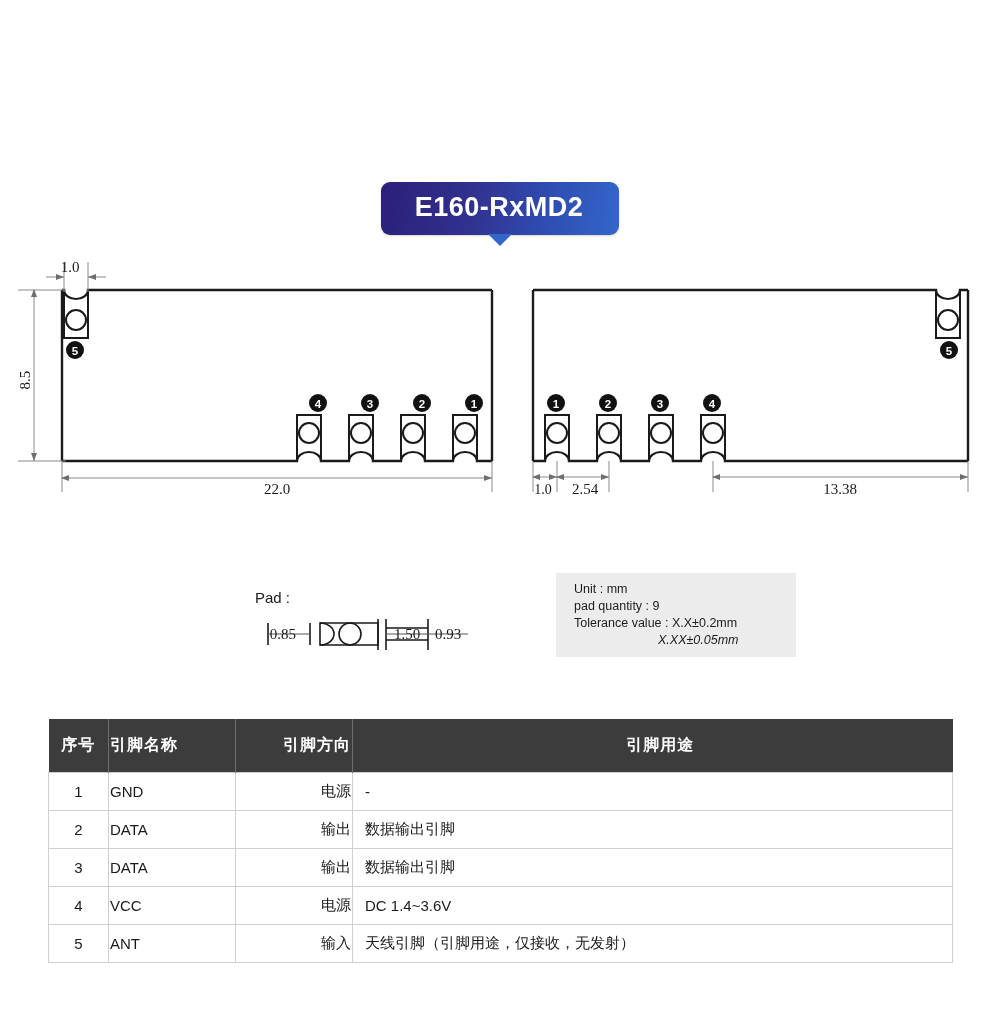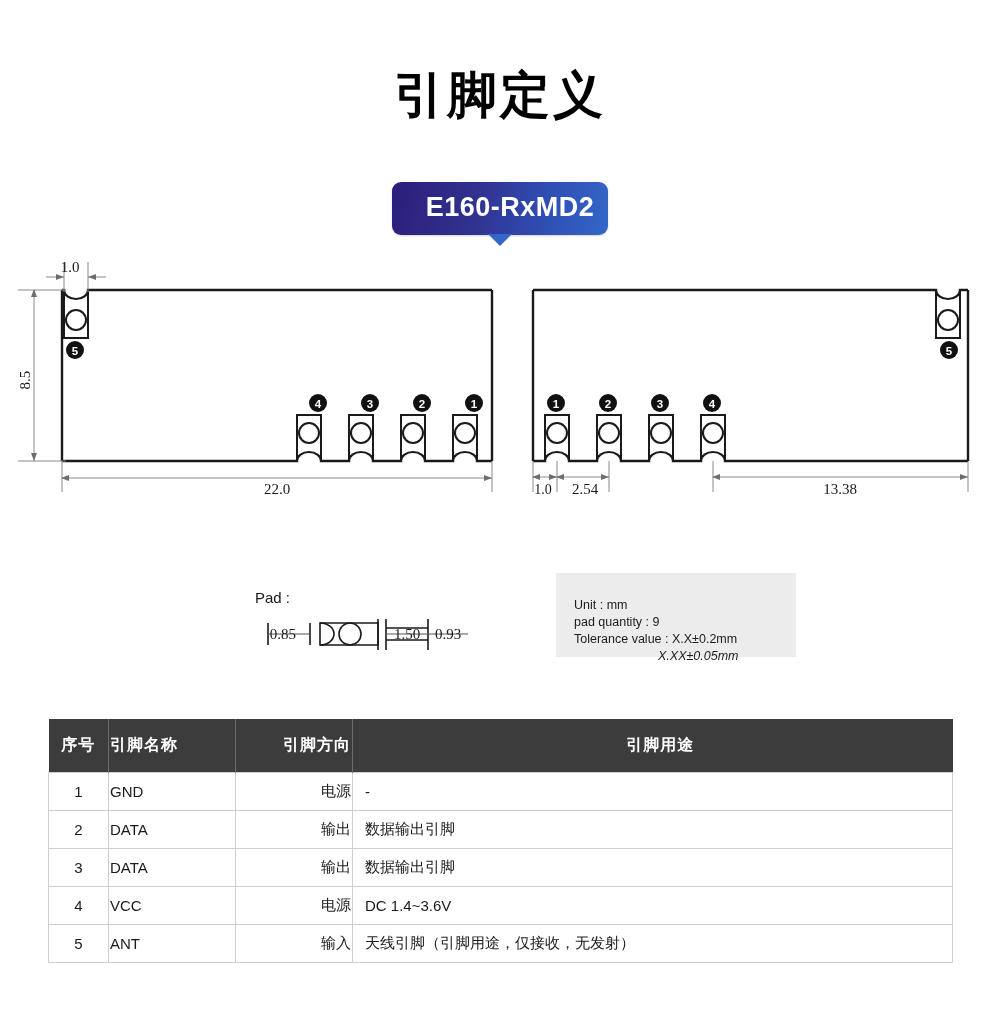--- a/index.html
+++ b/index.html
@@ -24,21 +24,21 @@
     line-height: 1.1;
   }
 
   
   .badge-wrap {
     position: absolute; top: 182px; left: 0; width: 1000px;
     display: flex; justify-content: center;
   }
   .badge {
     position: relative;
-    padding: 10px 14px 12px 34px;
+    padding: 10px 36px 12px 34px;
     border-radius: 9px;
     background: linear-gradient(100deg, #2b1f7a 0%, #31318f 38%, #2f4fb5 72%, #3466c9 100%);
     color: #ffffff;
     font-size: 27px;
     font-weight: 600;
     letter-spacing: 0.5px;
     box-shadow: 0 1px 2px rgba(0,0,0,0.18);
   }
   .badge-tail {
     position: absolute; left: 50%; bottom: -11px;
@@ -51,21 +51,21 @@
 
   
   .drawing { position: absolute; top: 0; left: 0; width: 1000px; height: 700px; }
   .drawing svg { display: block; }
 
   
   .notes {
     position: absolute; left: 556px; top: 573px;
     width: 240px; height: 84px;
     background: #ececec;
-    padding: 24px 0 0 18px;
+    padding: 8px 0 0 18px;
     font-size: 12.5px;
     line-height: 17px;
     color: #1c1c1c;
   }
   .notes div { white-space: pre; }
   .notes .indent { padding-left: 84px; font-style: italic; }
 
   
   .pin-table {
     position: absolute; left: 48px; top: 719px;
@@ -94,21 +94,20 @@
   .c-name  { width: 127px; text-align: left; }
   .c-dir   { width: 117px; text-align: right; }
   .c-use   { text-align: left; padding-left: 12px; }
   .pin-table tbody tr:last-child td { border-bottom: 1px solid #cfcfcf; }
 </style>
 </head>
 <body>
 
 <div class="page">
 
-  <div class="title">引脚定义</div>
 
   <div class="badge-wrap">
     <div class="badge">
       <span>E160-RxMD2</span>
       <span class="badge-tail"></span>
     </div>
   </div>
 
   <div class="drawing">
     <svg width="1000" height="700" viewBox="0 0 1000 700" xmlns="http://www.w3.org/2000/svg">

